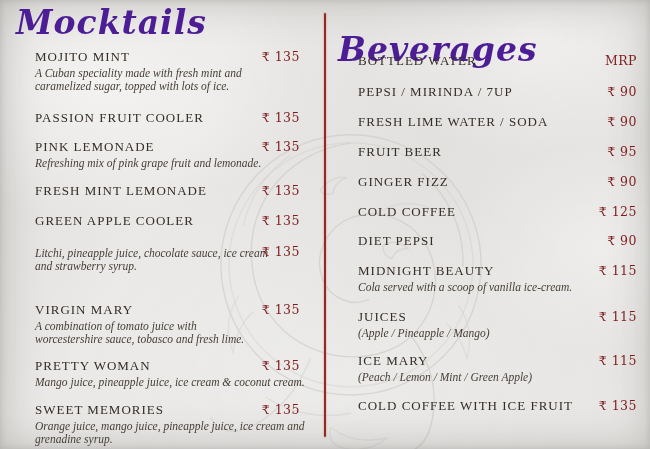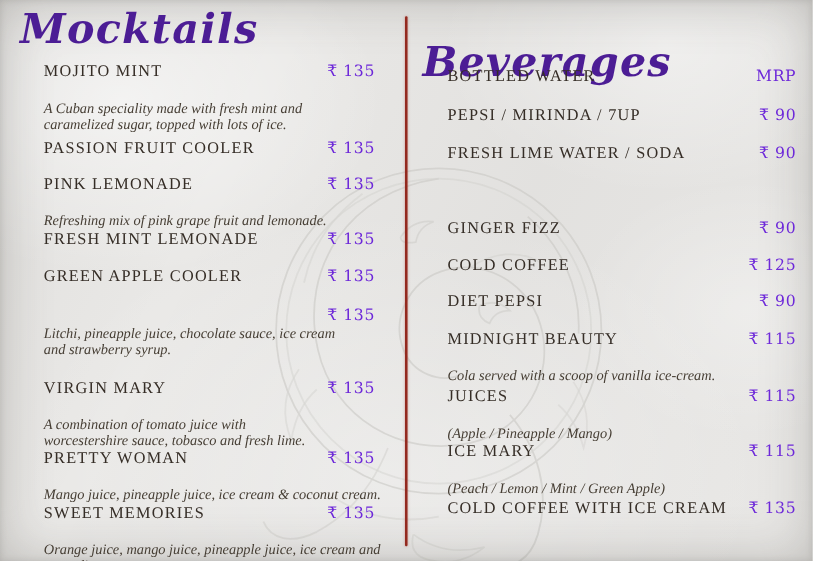--- a/index.html
+++ b/index.html
@@ -22,23 +22,23 @@
     font-size:33px;letter-spacing:1px;color:#4c1d95;white-space:nowrap;}
   #heading-left{left:16px;top:3px;}
   #heading-right{left:338px;top:8px;margin-top:22px;}
   .col{position:absolute;top:4px;height:449px;}
   #col-left{left:35px;width:265px;}
   #col-right{left:358px;width:279px;}
   .row{position:absolute;left:0;width:100%;}
   .iname{font-family:"Liberation Serif",serif;font-size:13px;letter-spacing:1px;
     color:#352d26;white-space:nowrap;line-height:15px;}
   .iprice{position:absolute;right:0;top:0;font-family:"DejaVu Serif",serif;
-    font-size:12.5px;letter-spacing:.5px;color:#6d28d9;line-height:15px;white-space:nowrap;}
+    font-size:12.5px;letter-spacing:.5px;color:#7f1d1d;line-height:15px;white-space:nowrap;}
   .idesc{font-family:"Liberation Serif",serif;font-style:italic;font-size:11.5px;
-    color:#463e34;line-height:12.5px;margin-top:17px;white-space:pre-line;width:310px;}
+    color:#463e34;line-height:12.5px;margin-top:3px;white-space:pre-line;width:310px;}
 </style>
 </head>
 <body style="background-color: rgb(233, 232, 230);">
 
 <svg class="watermark" viewBox="0 0 360 360" fill="none">
   <g stroke="#cac9c5" stroke-width="1.4" opacity=".75">
     <circle cx="180" cy="170" r="128"></circle>
     <circle cx="180" cy="170" r="120" opacity=".6"></circle>
     <path d="M180 50 C 110 60 70 120 85 185 C 97 238 150 270 205 258 C 248 248 272 205 260 165 C 250 131 214 112 182 123 C 156 132 143 160 152 184 C 159 203 181 212 198 204"></path>
     <path d="M250 80 C 276 102 292 136 290 172"></path>
@@ -116,20 +116,24 @@
     <div class="iprice">MRP</div>
   </div>
   <div class="row" style="top:80px">
     <div class="iname">PEPSI / MIRINDA / 7UP</div>
     <div class="iprice">₹ 90</div>
   </div>
   <div class="row" style="top:110px">
     <div class="iname">FRESH LIME WATER / SODA</div>
     <div class="iprice">₹ 90</div>
   </div>
+  <div class="row" style="top:140px">
+    <div class="iname">FRUIT BEER</div>
+    <div class="iprice">₹ 95</div>
+  </div>
   <div class="row" style="top:170px">
     <div class="iname">GINGER FIZZ</div>
     <div class="iprice">₹ 90</div>
   </div>
   <div class="row" style="top:200px">
     <div class="iname">COLD COFFEE</div>
     <div class="iprice">₹ 125</div>
   </div>
   <div class="row" style="top:229px">
     <div class="iname">DIET PEPSI</div>
@@ -144,16 +148,16 @@
     <div class="iname">JUICES</div>
     <div class="iprice">₹ 115</div>
     <div class="idesc">(Apple / Pineapple / Mango)</div>
   </div>
   <div class="row" style="top:349px">
     <div class="iname">ICE MARY</div>
     <div class="iprice">₹ 115</div>
     <div class="idesc">(Peach / Lemon / Mint / Green Apple)</div>
   </div>
   <div class="row" style="top:394px">
-    <div class="iname">COLD COFFEE WITH ICE CREAM</div>
+    <div class="iname">COLD COFFEE WITH ICE FRUIT</div>
     <div class="iprice">₹ 135</div>
   </div>
 </div>
 
 </body></html>

